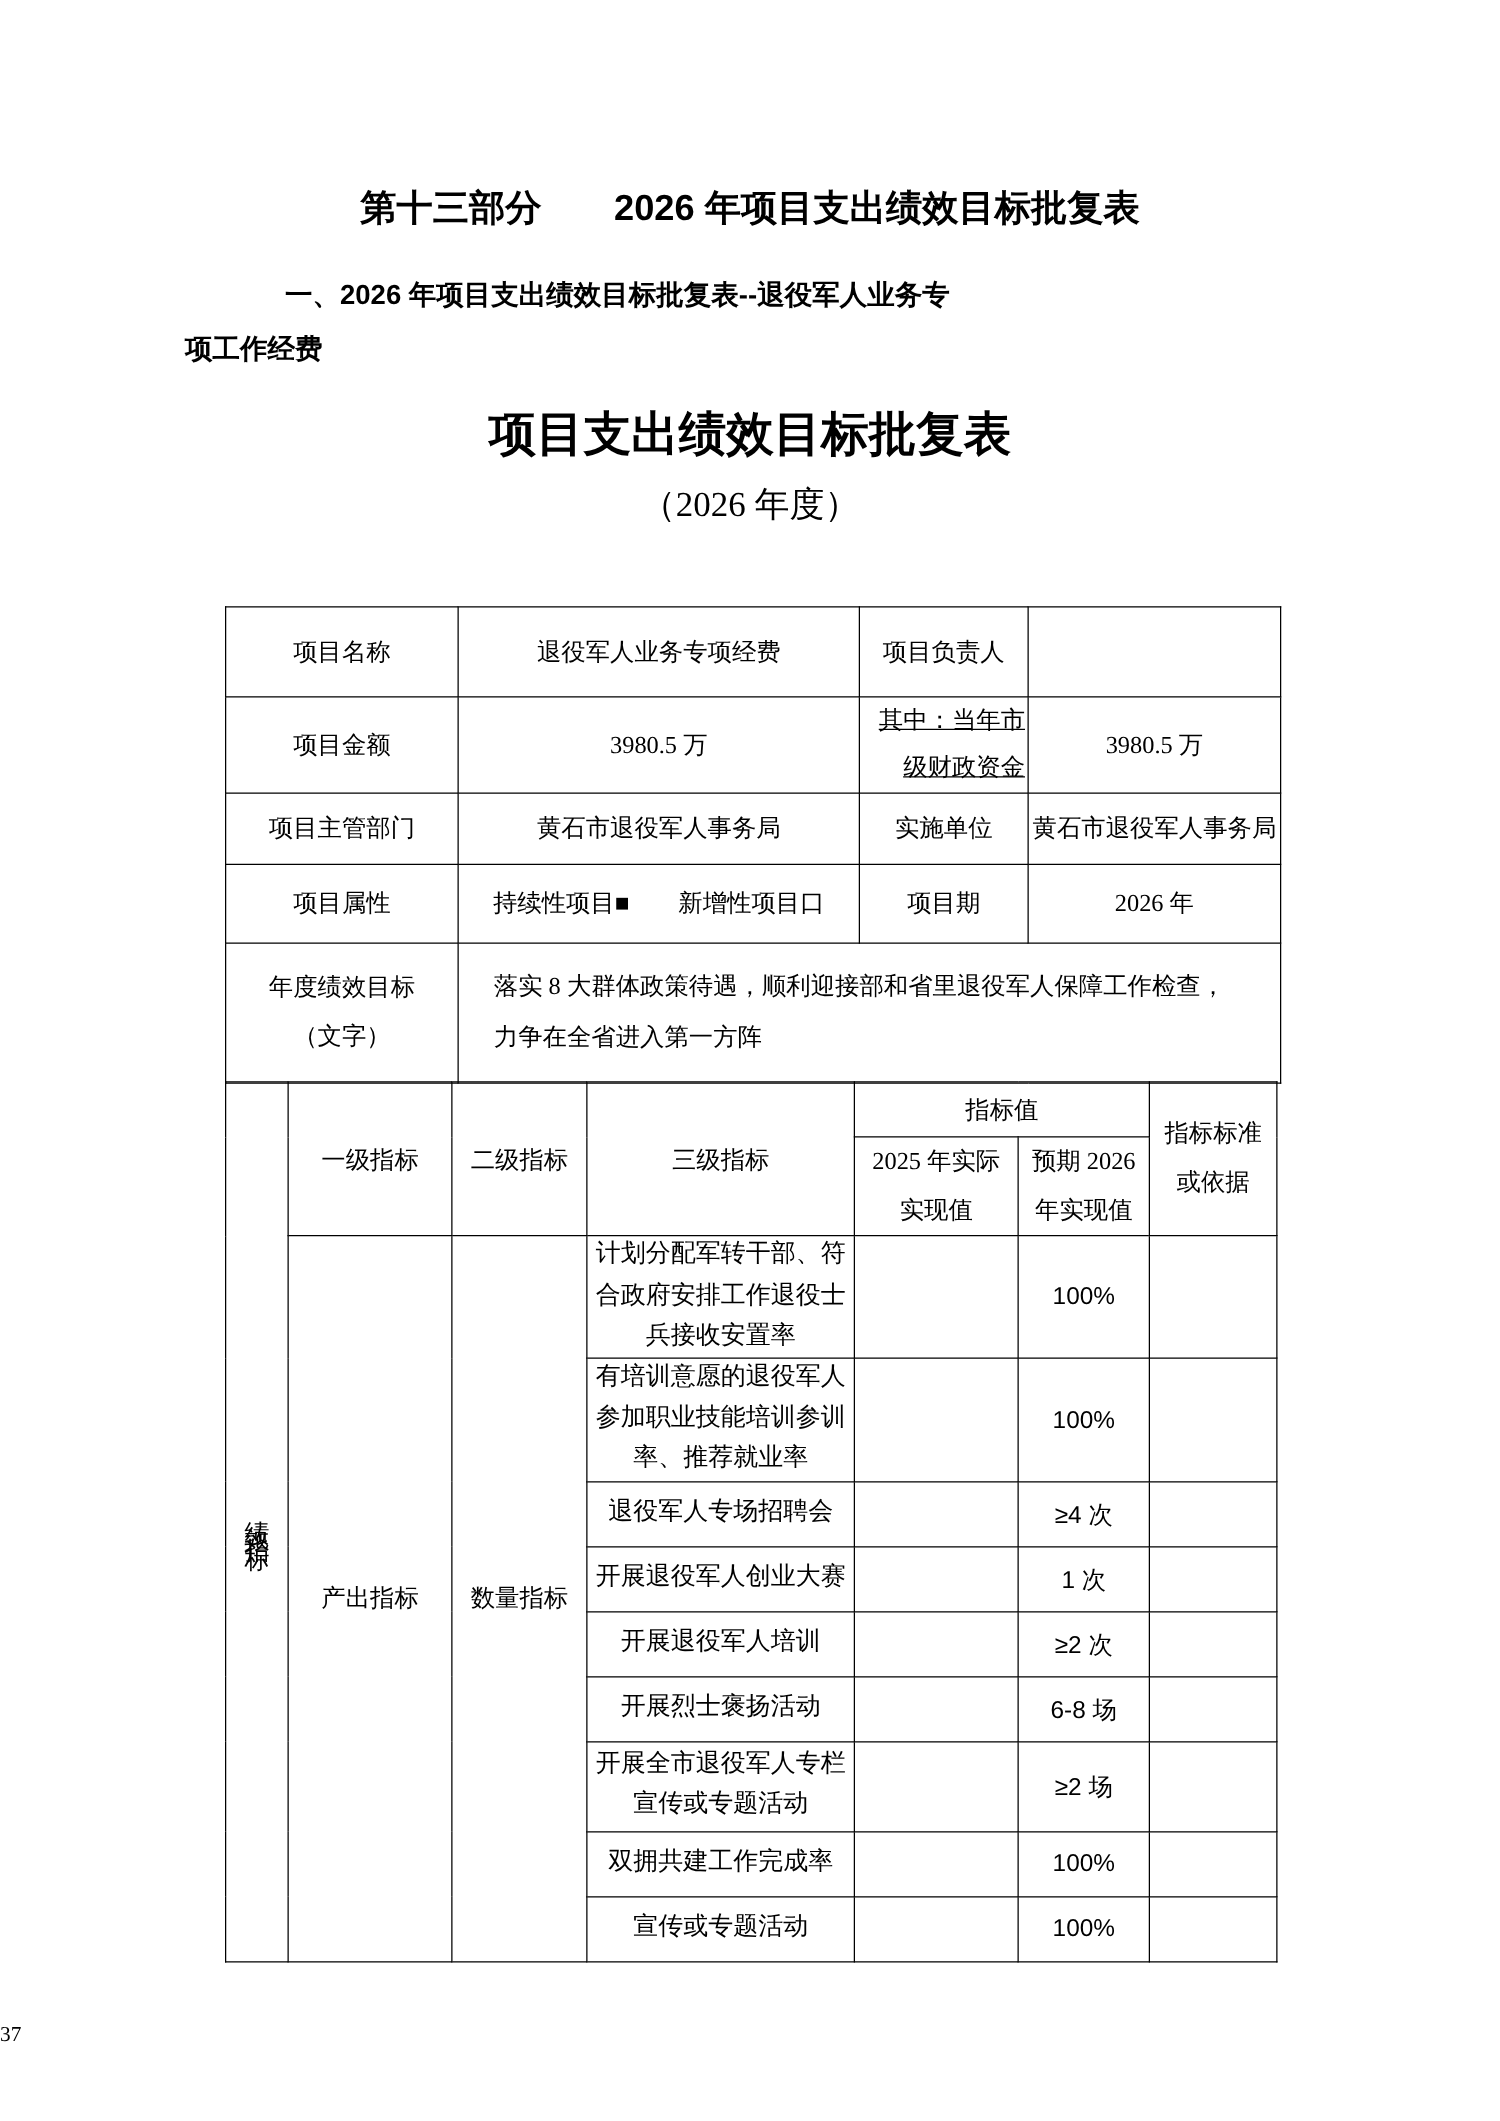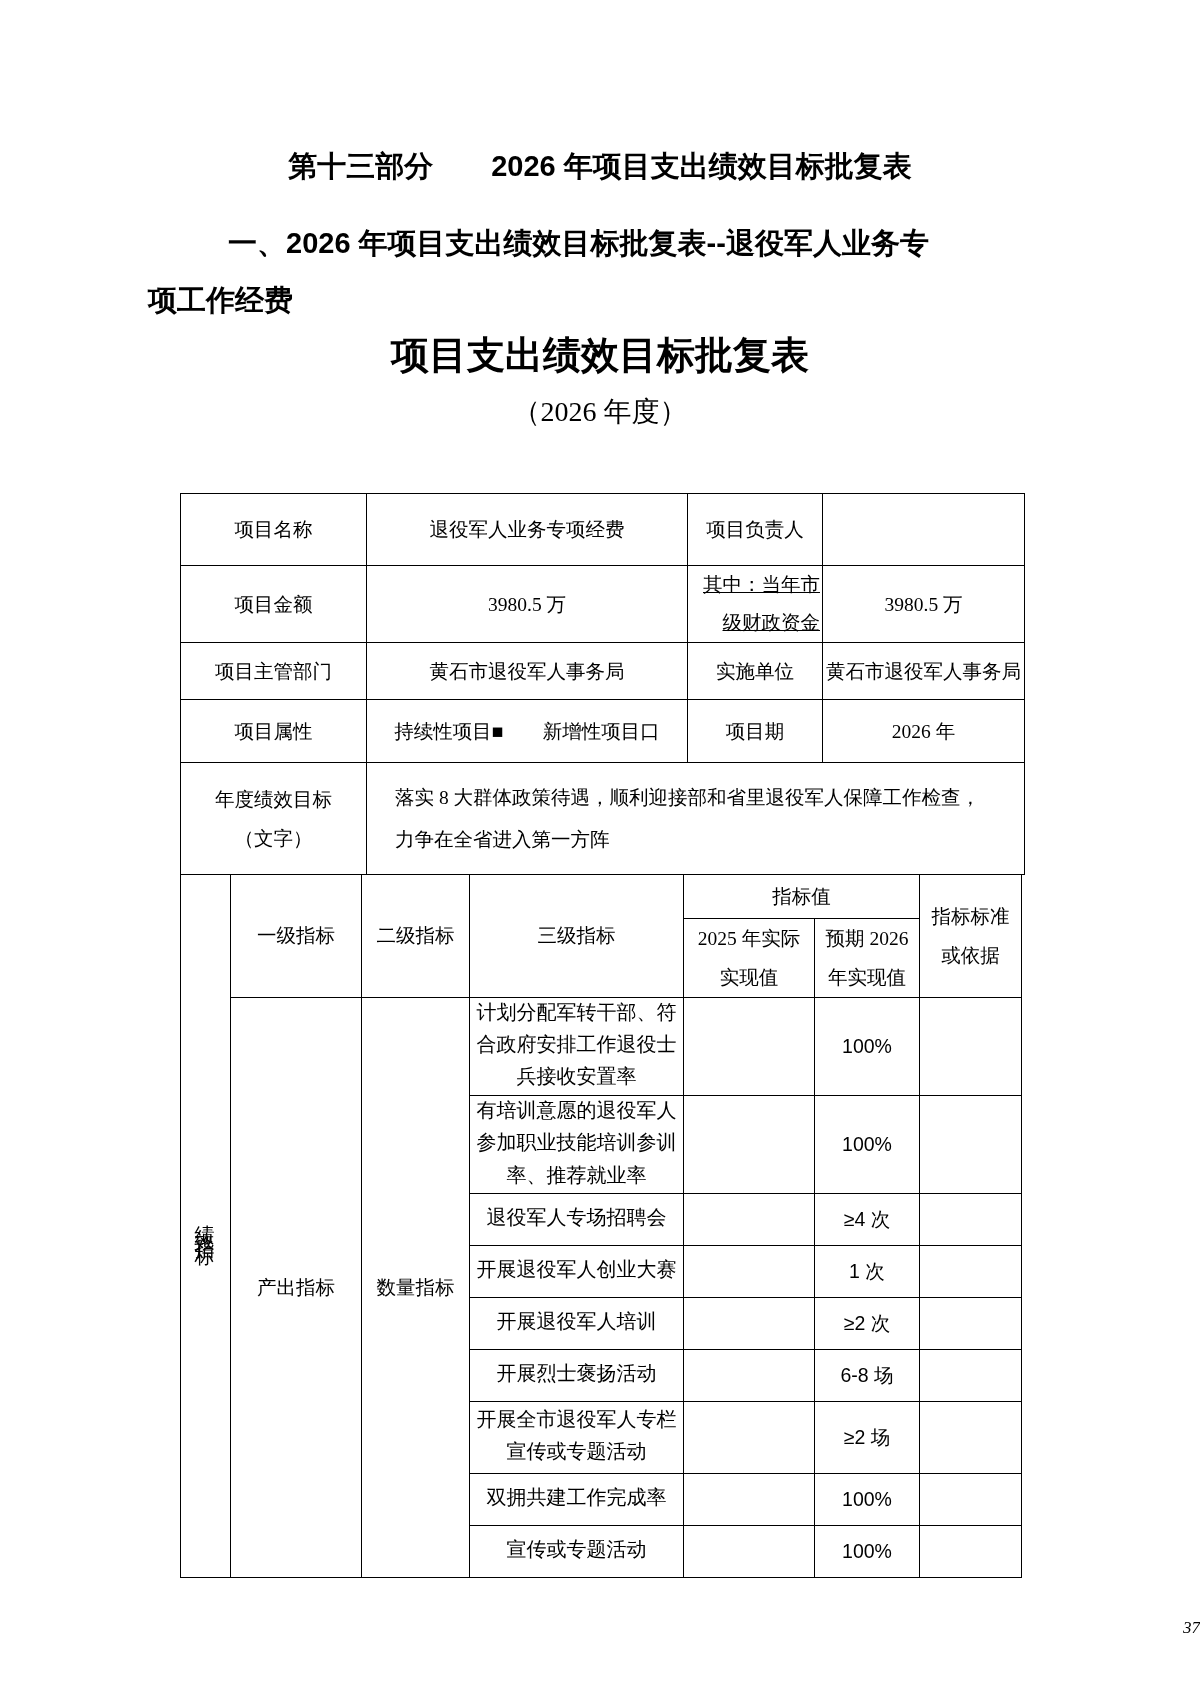--- a/index.html
+++ b/index.html
@@ -6,26 +6,26 @@
   .page {
     position:relative; width:1200px; height:1697px; background:#ffffff;
     color:#000; font-family:"Liberation Serif", serif; overflow:hidden;border-radius:30px;
   }
   .h1 {
     margin:0; padding-top:147px; text-align:center;
     font-family:"Liberation Sans", sans-serif; font-weight:bold; font-size:29px;
   }
   .h2 {
     margin:28px 148px 0 148px;
-    font-family:"Liberation Sans", sans-serif; font-weight:bold; font-size:29px;
+    font-family:"Liberation Sans", sans-serif; font-weight:bold; font-size:22px;
     line-height:1.95;
   }
   .h2 .line1 { text-indent:80px; }
   .doc-title {
-    margin-top:2px; text-align:center;
+    margin-top:21px; text-align:center;
     font-family:"Liberation Sans", sans-serif; font-weight:bold; font-size:38px;
   }
   .doc-subtitle { margin-top:12px; text-align:center; font-size:28px; }
 
   table { border-collapse:collapse; table-layout:fixed; }
   .info { margin:62px 0 0 180px; }
   .ind  { margin:-1.5px 0 0 180px; }
   td {
     border:1.5px solid #000; text-align:center; vertical-align:middle;
     font-size:19.5px; padding:0 3px; overflow:hidden;
@@ -44,21 +44,21 @@
   }
   
   .hr1{height:72px}.hr2{height:65px}.hr3{height:57px}.hr4{height:63px}.hr5{height:112px}
   
   .iha{height:44px}.ihb{height:63px}
   .id0{height:95px}.id1{height:95px}.id2{height:52px}.id3{height:52px}
   .id4{height:52px}.id5{height:52px}.id6{height:72px}.id7{height:52px}.id8{height:52px}
 
   .pageno {
     position:absolute; top:1618px; left:0; width:100%;
-    text-align:right; font-size:17px;font-style:italic;
+    text-align:left; font-size:17px;
   }
 </style>
 </head>
 <body>
 
 <div class="page">
 
   <div class="h1">第十三部分　　2026 年项目支出绩效目标批复表</div>
 
   <div class="h2">

